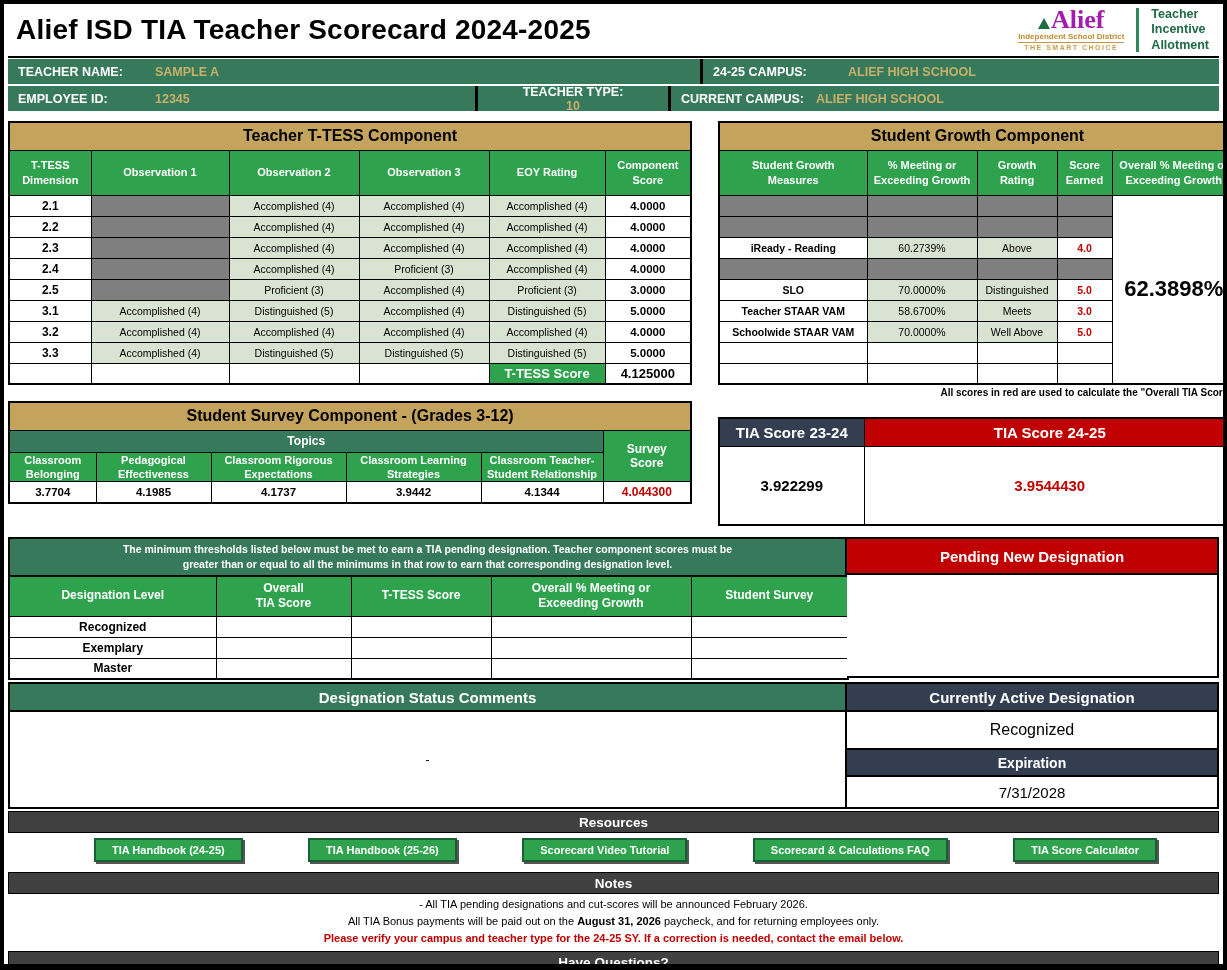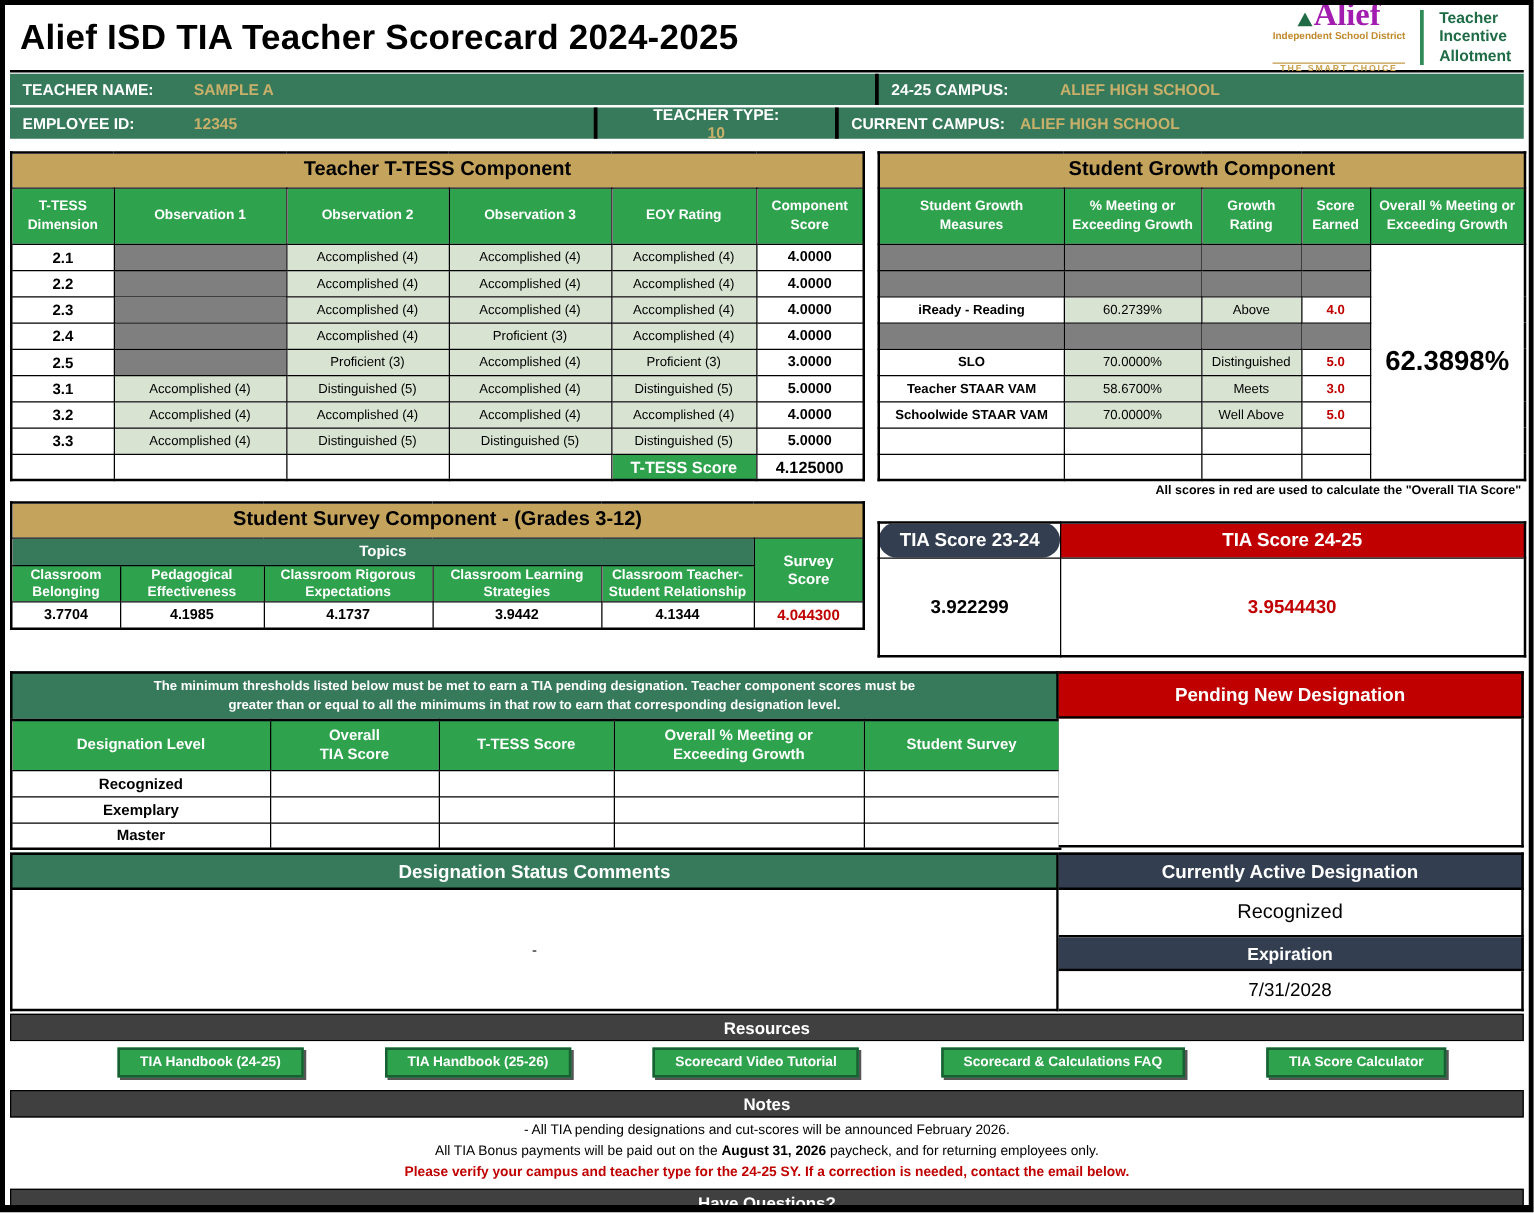--- a/index.html
+++ b/index.html
@@ -12,21 +12,21 @@
               align-items: center; justify-content: space-between; padding: 0 10px 0 8px; }
   .main-title { font-size: 28px; font-weight: bold; color: #000; letter-spacing: 0.2px; }
   .logo-wrap { display: flex; align-items: center; gap: 12px; }
   .logo-alief { text-align: center; line-height: 1; }
   .logo-brand-row { display: flex; align-items: flex-end; justify-content: center; }
   .logo-tri { width: 0; height: 0; border-left: 6px solid transparent; border-right: 6px solid transparent;
               border-bottom: 11px solid #1E6B45; margin: 0 1px 2px 0; }
   .logo-brand { font-family: "Liberation Serif", "DejaVu Serif", serif; font-weight: bold;
                 color: #a21caf; font-size: 26px; line-height: 0.85; }
   .logo-sub1 { color: #C08A2E; font-size: 8px; font-weight: bold; margin-top: 2px;
-               border-bottom: 1px solid #C49A4A; padding-bottom: 17px; }
+               border-bottom: 1px solid #C49A4A; padding-bottom: 1px; }
   .logo-sub2 { color: #C8A04C; font-size: 7px; font-weight: bold; letter-spacing: 1.5px; margin-top: 1px; }
   .logo-divider { width: 3px; height: 44px; background: #2E8B57; }
   .logo-tia { color: #1E6B45; font-weight: bold; font-size: 12.5px; line-height: 1.25;
               white-space: pre-line; text-align: left; }
 
   
   .info-row { height: 25px; background: #377A5B; color: #fff; display: flex; align-items: center;
               font-weight: bold; font-size: 12.5px; }
   .info-row.first { margin-top: 1px; margin-bottom: 2px; }
   .gold { color: #C8B06A; }
@@ -44,21 +44,21 @@
   .tan-header { background: #C4A35C; color: #000; font-weight: bold; font-size: 16px;
                 text-align: center; height: 28px; }
   .col-head { background: #2EA24D; color: #fff; font-weight: bold; font-size: 11px;
               text-align: center; white-space: pre-line; line-height: 1.3; }
   .cell { font-size: 10.5px; text-align: center; height: 21px; background: #fff; }
   .sage { background: #D8E3D2; }
   .grayc { background: #7F7F7F; }
   .bold { font-weight: bold; }
   .red { color: #C00000; }
 
-  .main-cols { display: flex; margin-top: 10px; gap: 12px; }
+  .main-cols { display: flex; margin-top: 10px; gap: 28px; }
   .left-col { width: 682px; }
   .right-col { width: 517px; }
 
   .ttess-table, .survey-table { width: 682px; border: 2px solid #000; }
   .growth-table { width: 517px; border: 2px solid #000; }
   .ttess-table .head-row th { height: 45px; }
   .growth-table .head-row th { height: 45px; }
   .dim-cell { font-weight: bold; font-size: 12px; }
   .score-val { font-weight: bold; font-size: 11.5px; }
   .ttess-score-label { background: #2EA24D; color: #fff; font-weight: bold; font-size: 13px; }
@@ -73,21 +73,21 @@
                  text-align: center; height: 22px; }
   .survey-head th { height: 28px; }
   .survey-score-head { background: #2EA24D; color: #fff; font-weight: bold; font-size: 12px;
                        text-align: center; white-space: pre-line; }
   .survey-val { font-weight: 600; font-size: 11.5px; }
   .survey-score-val { color: #C00000; font-weight: bold; font-size: 12px; }
 
   
   .tia-table { width: 517px; border: 2px solid #000; }
   .tia-head-prev { background: #333F50; color: #fff; font-weight: bold; font-size: 15px;
-                   text-align: center; height: 28px; border-radius: 14px; }
+                   text-align: center; height: 28px; }
   .tia-head-curr { background: #C00000; color: #fff; font-weight: bold; font-size: 15px;
                    text-align: center; height: 28px; }
   .tia-val { height: 79px; text-align: center; font-weight: bold; font-size: 15px; background: #fff; }
 
   
   .sec2 { display: flex; margin-top: 11px; }
   .thresh-wrap { width: 839px; }
   .thresh-intro { background: #377A5B; color: #fff; font-weight: bold; font-size: 10.5px;
                   text-align: center; height: 38px; border: 2px solid #000; border-bottom: none;
                   display: flex; align-items: center; justify-content: center; white-space: pre-line;

